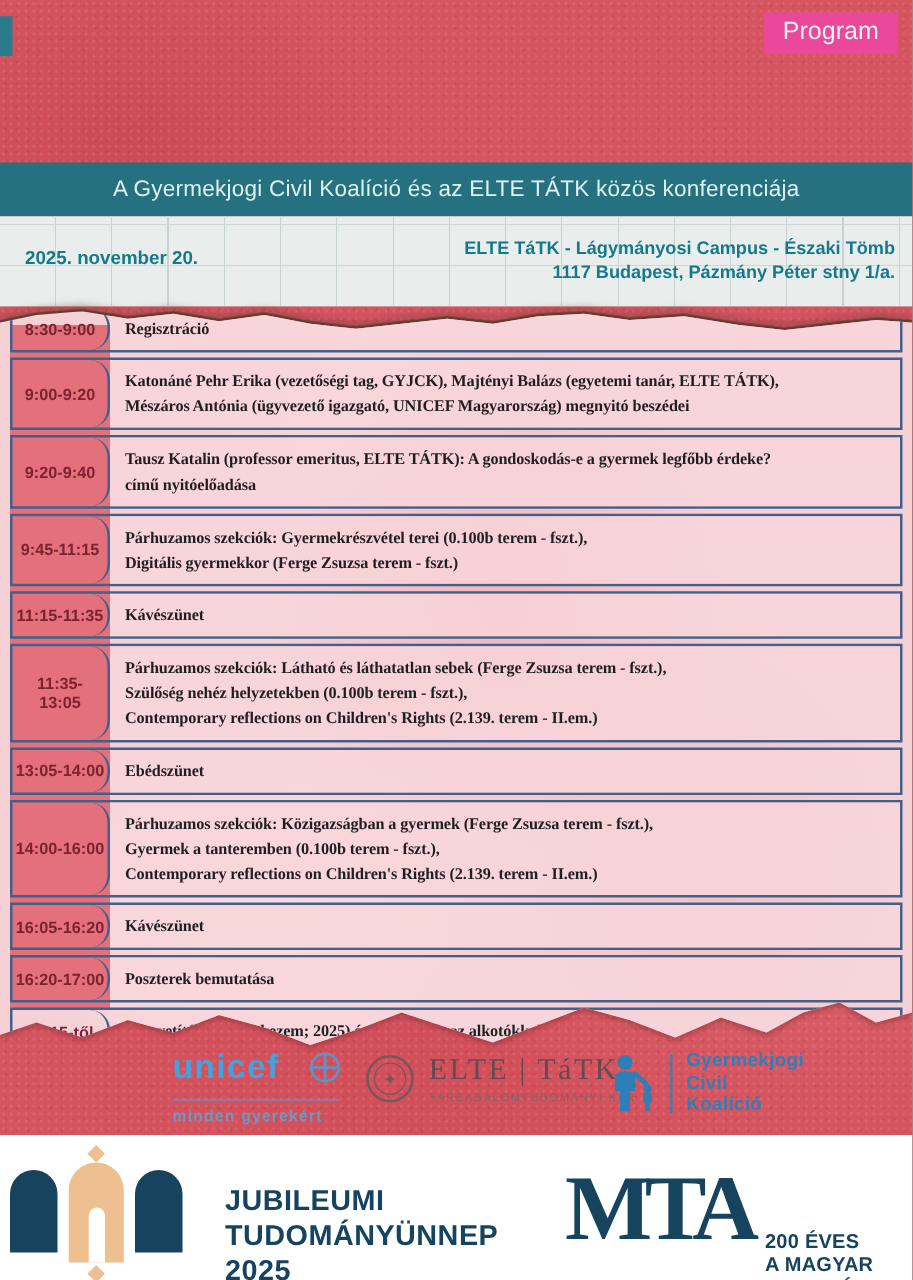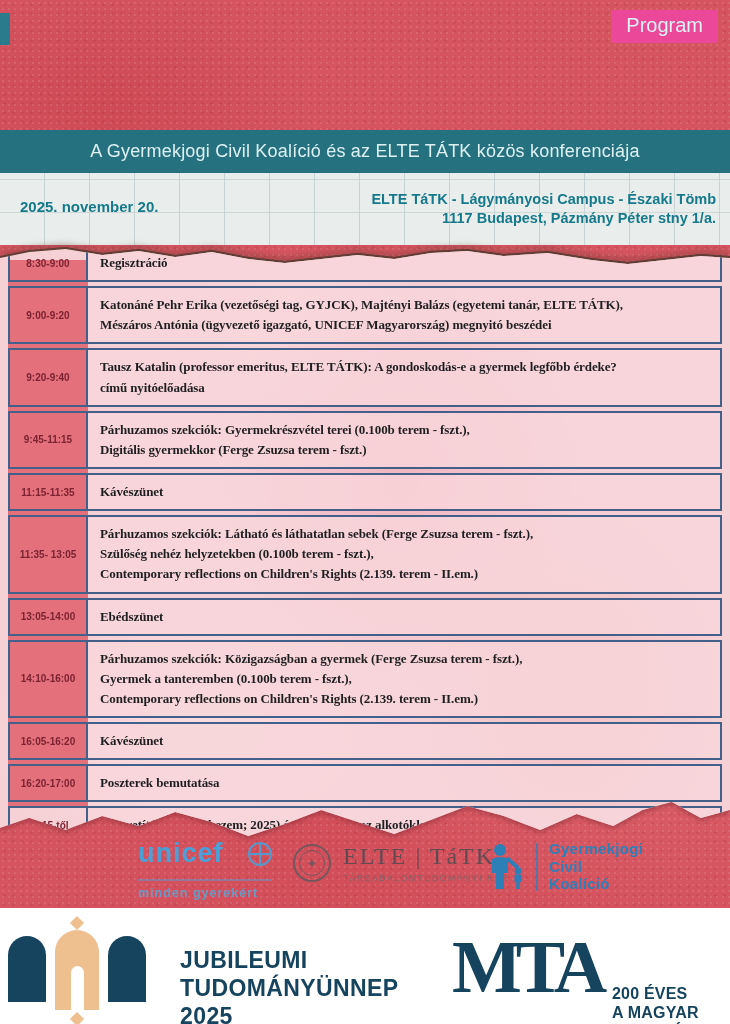--- a/index.html
+++ b/index.html
@@ -63,21 +63,21 @@
       100% 566px, 96% 574px, 92% 558px, 88% 566px, 84% 582px, 79% 570px, 74% 586px, 69% 572px,
       64% 562px, 59% 576px, 54% 590px, 49% 578px, 44% 566px, 39% 580px, 34% 592px, 29% 578px,
       24% 568px, 19% 582px, 14% 572px, 9% 586px, 4% 574px, 0 584px
     );
   }
   .time-strip { position:absolute; left:8px; top:16px; width:80px; height:548px; background:#e3707b; }
   .rows { position:relative; margin:18px 8px 0 8px; }
   .row { display:flex; border:2px solid #42608a; margin-bottom:4px; }
   .row .time {
     flex:0 0 78px; display:flex; align-items:center; justify-content:center; text-align:center;
-    color:#7c2230; font-weight:bold; font-size:10px; border-right:2px solid #42608a; padding:2px;
+    color:#7c2230; font-weight:bold; font-size:13px; border-right:2px solid #42608a; padding:2px;border-radius:16px;
   }
   .row .content {
     flex:1; background:rgba(248,214,218,0.82); padding:7px 12px; display:flex; flex-direction:column;
     justify-content:center; color:#1f1f22; font-weight:bold; font-size:13px; line-height:1.55;
     white-space:pre-line; letter-spacing:-0.1px;font-family:Liberation Serif, serif;
   }
 
   
   .logo-unicef { position:absolute; left:138px; top:838px; color:#4aa0d8; }
   .unicef-word { display:flex; align-items:center; gap:24px; font-size:27px; font-weight:bold; letter-spacing:1px; }
@@ -160,21 +160,21 @@
             <div class="time">11:35- 13:05</div>
             <div class="content">Párhuzamos szekciók: Látható és láthatatlan sebek (Ferge Zsuzsa terem - fszt.),
 Szülőség nehéz helyzetekben (0.100b terem - fszt.),
 Contemporary reflections on Children's Rights (2.139. terem - II.em.)</div>
           </div>
           <div class="row">
             <div class="time">13:05-14:00</div>
             <div class="content">Ebédszünet</div>
           </div>
           <div class="row">
-            <div class="time">14:10-16:00</div>
+            <div class="time">14:00-16:00</div>
             <div class="content">Párhuzamos szekciók: Közigazságban a gyermek (Ferge Zsuzsa terem - fszt.),
 Gyermek a tanteremben (0.100b terem - fszt.),
 Contemporary reflections on Children's Rights (2.139. terem - II.em.)</div>
           </div>
           <div class="row">
             <div class="time">16:05-16:20</div>
             <div class="content">Kávészünet</div>
           </div>
           <div class="row">
             <div class="time">16:20-17:00</div>

